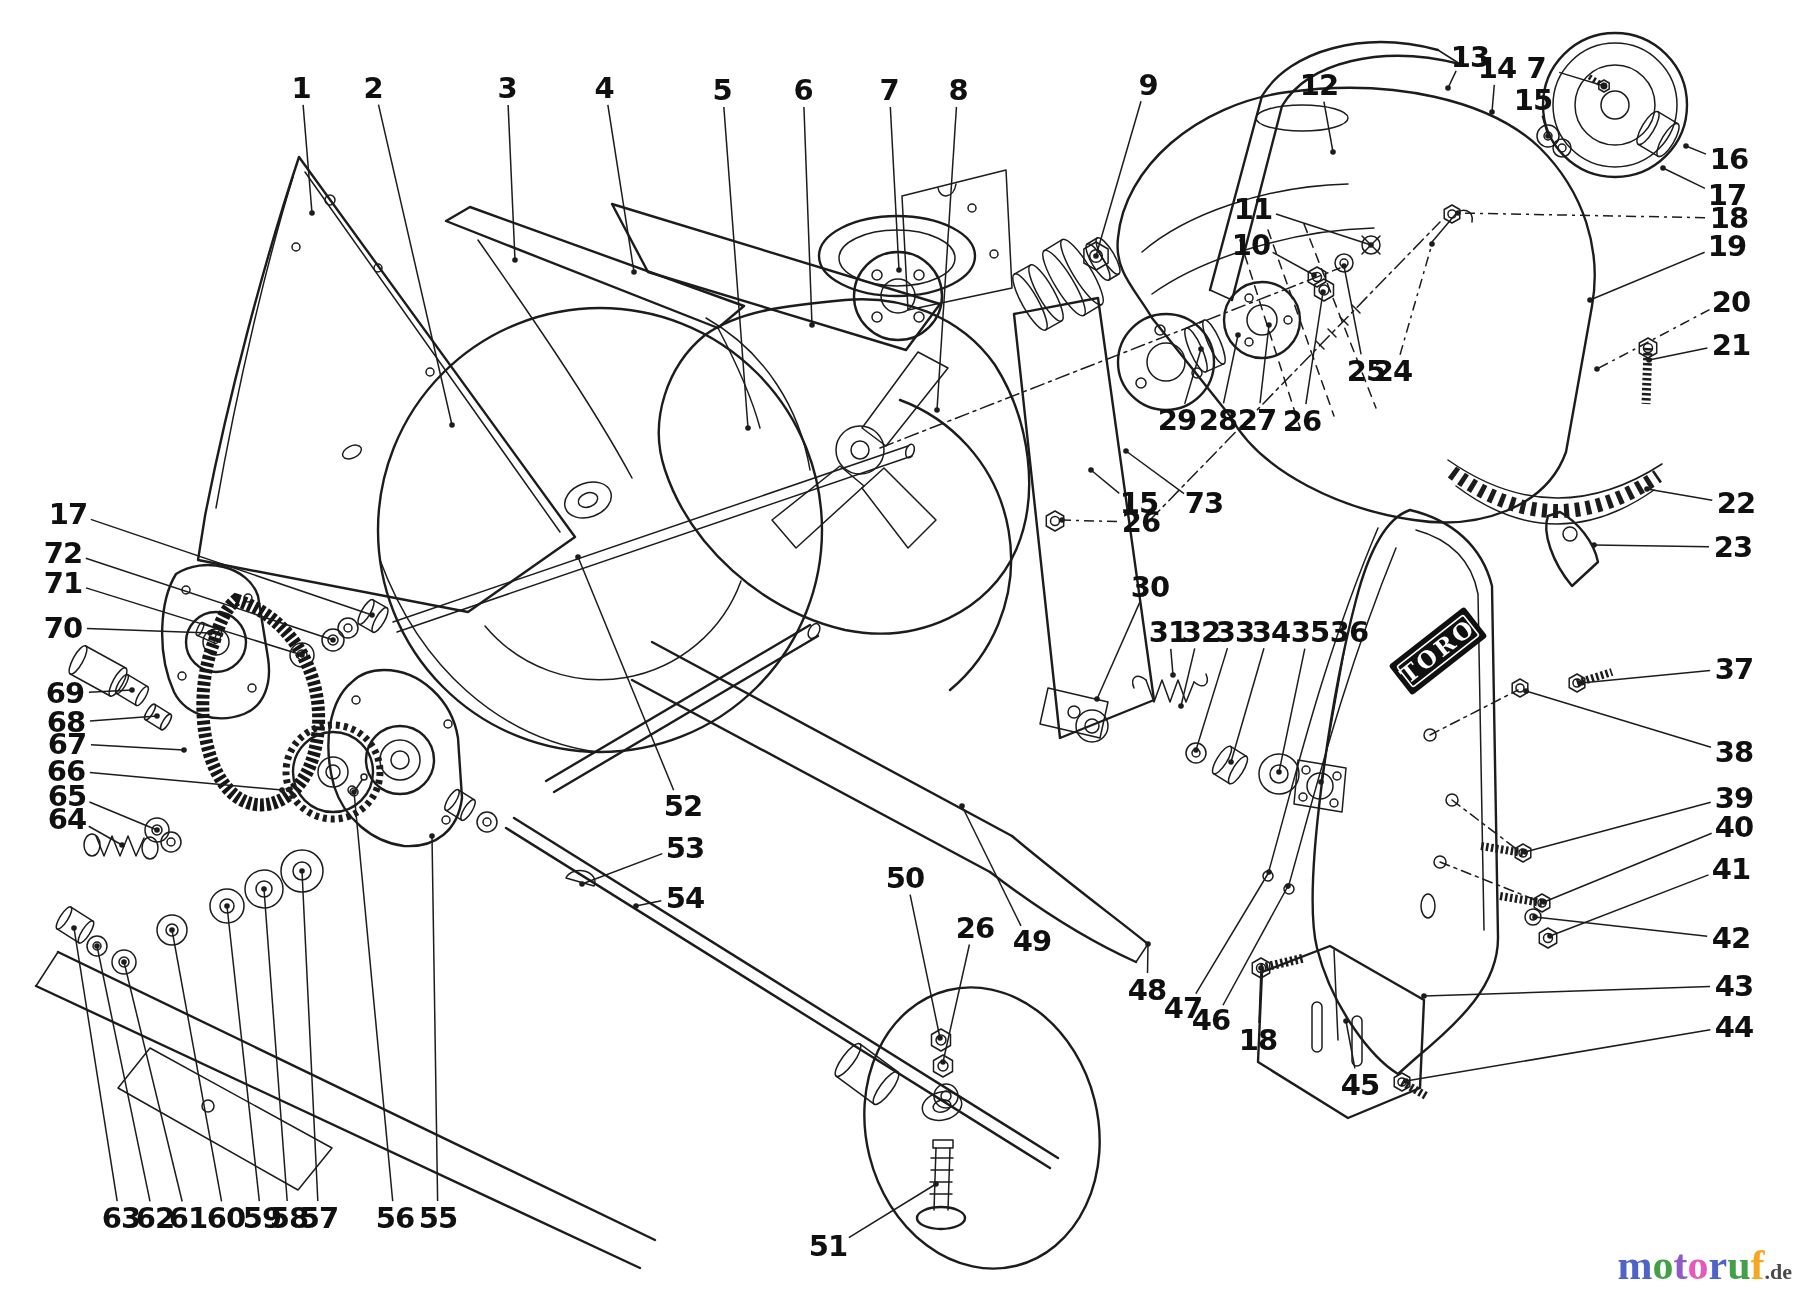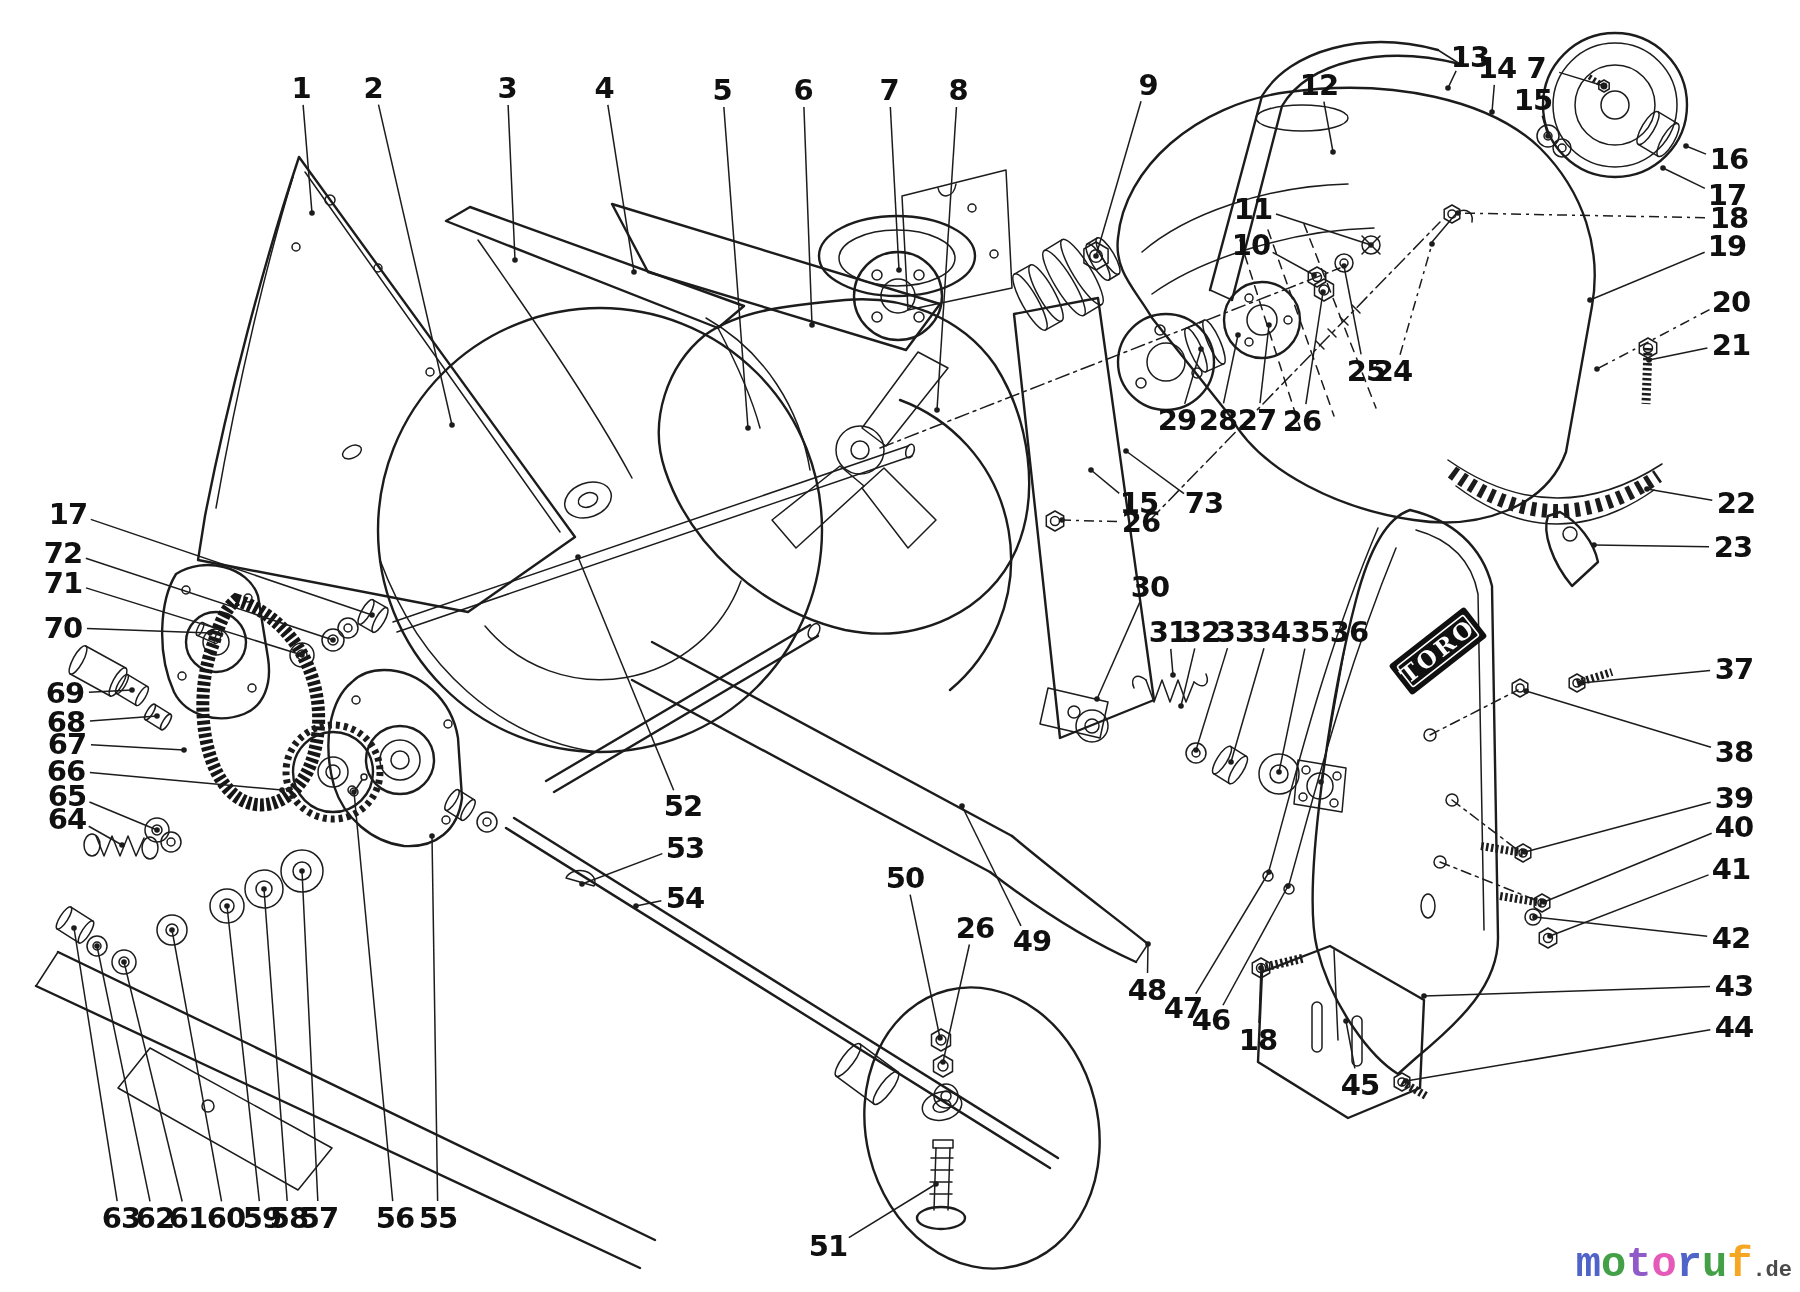--- a/index.html
+++ b/index.html
@@ -12,21 +12,21 @@
   .dd2{stroke-dasharray:10 5 3 5;}
   .dash{stroke-dasharray:9 7;}
   .teeth{fill:none;stroke:#1c1c1c;stroke-width:14;stroke-dasharray:5 6;}
   .chain{fill:none;stroke:#161616;stroke-width:13;stroke-dasharray:4 2.5;}
   .thread{stroke:#1c1c1c;stroke-dasharray:2.5 2.5;fill:none;}
   .tdot{fill:#1c1c1c;}
   .callout{font:bold 29px "DejaVu Sans",sans-serif;fill:#101010;text-anchor:middle;letter-spacing:-1px;}
   .badge-rect{fill:#101010;}
   .badge-inner{fill:none;stroke:#ffffff;stroke-width:1.6;}
   .badge-text{font:bold 23px "DejaVu Serif",serif;fill:#ffffff;text-anchor:middle;letter-spacing:3px;}
-  .watermark{position:absolute;right:8px;bottom:6px;font-family:Liberation Mono, monospace;font-weight:700;font-size:42px;line-height:1;white-space:nowrap;}
+  .watermark{position:absolute;right:8px;bottom:6px;font-family:Liberation Serif, serif;font-weight:700;font-size:42px;line-height:1;white-space:nowrap;}
   .wm-suffix{font-size:22px;color:#4a4a4a;font-weight:700;}
 </style>
 </head>
 <body>
 
 <div class="canvas">
 <svg id="art" width="1800" height="1292" viewBox="0 0 1800 1292" xmlns="http://www.w3.org/2000/svg">
 
   <g>
     <path class="ln" d="M299,157 L575,537 L468,612 L198,560 L205,516 C228,398 264,262 299,157 Z"></path>

